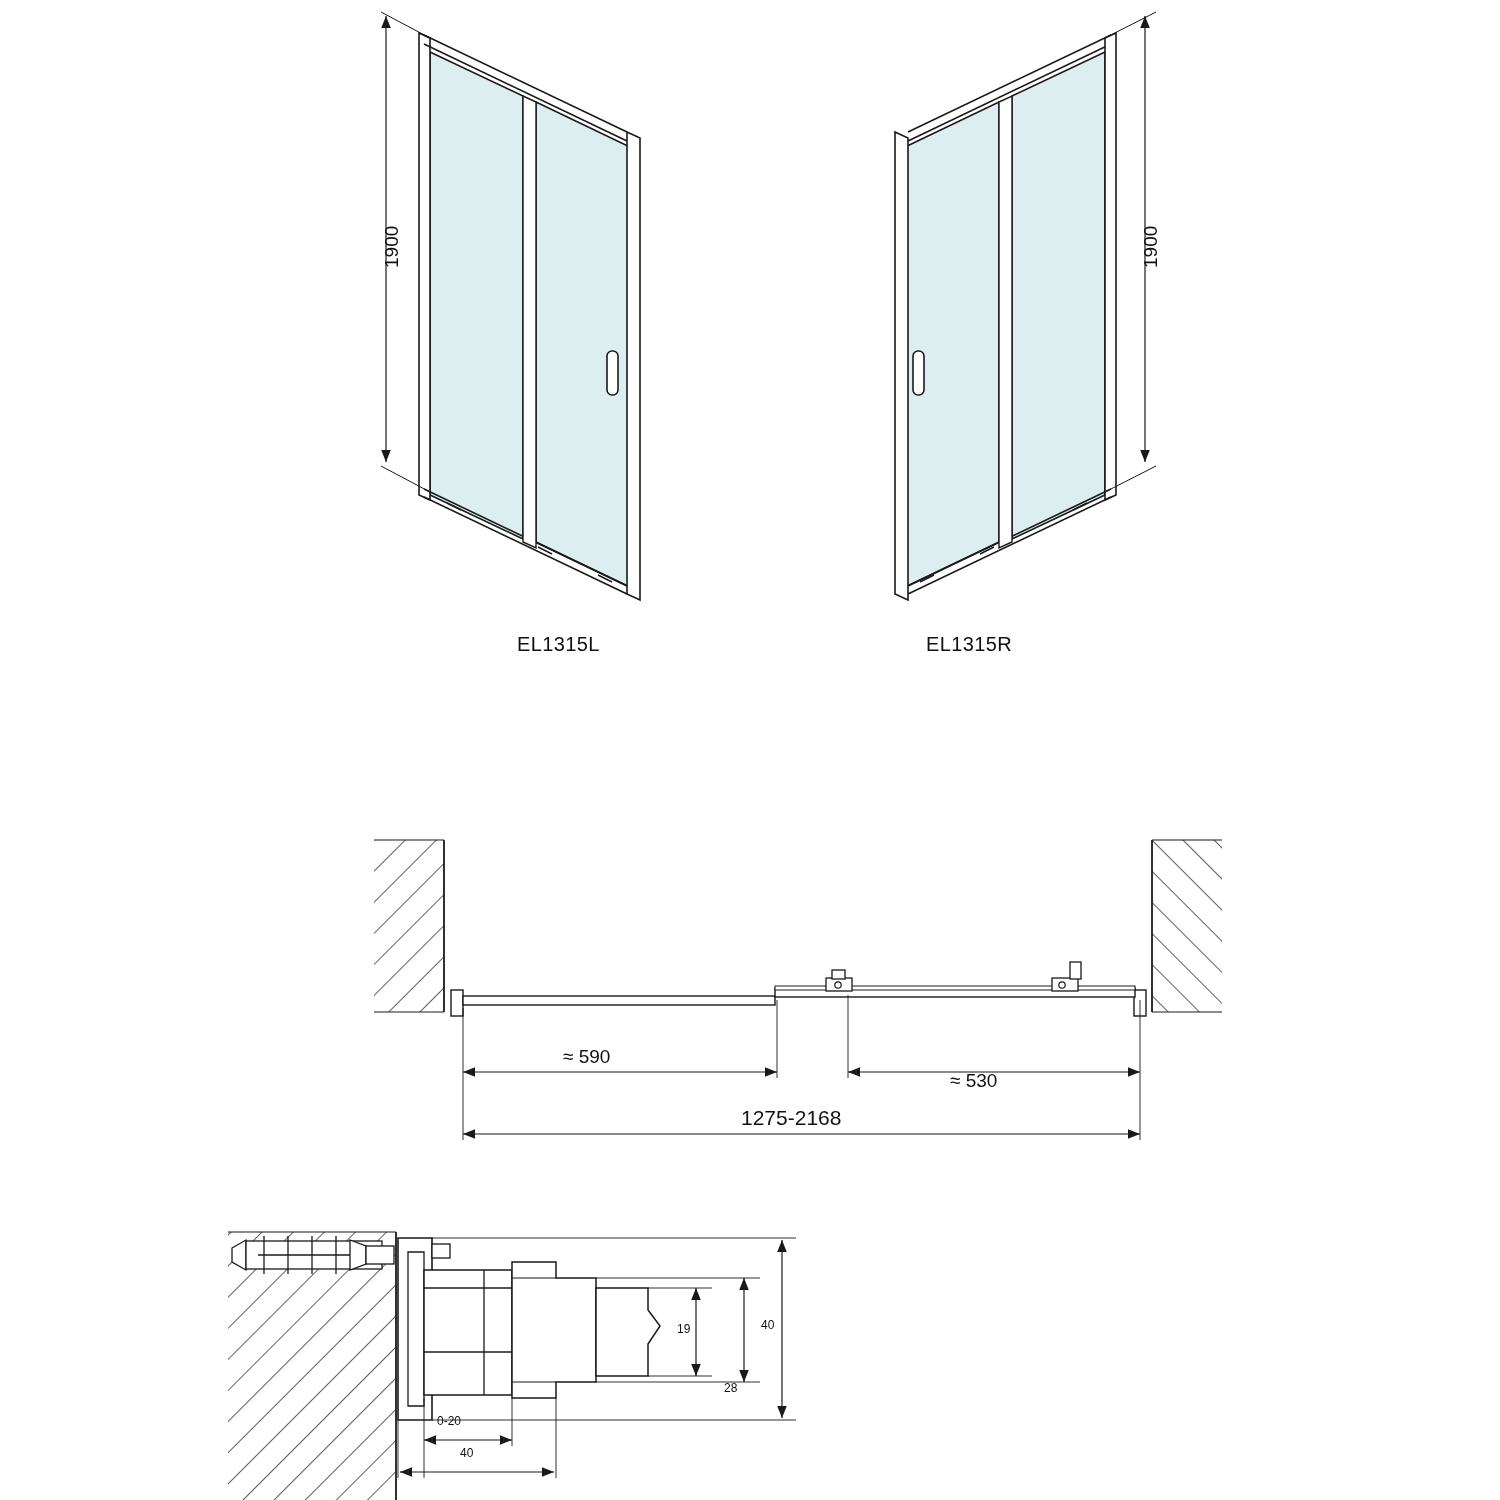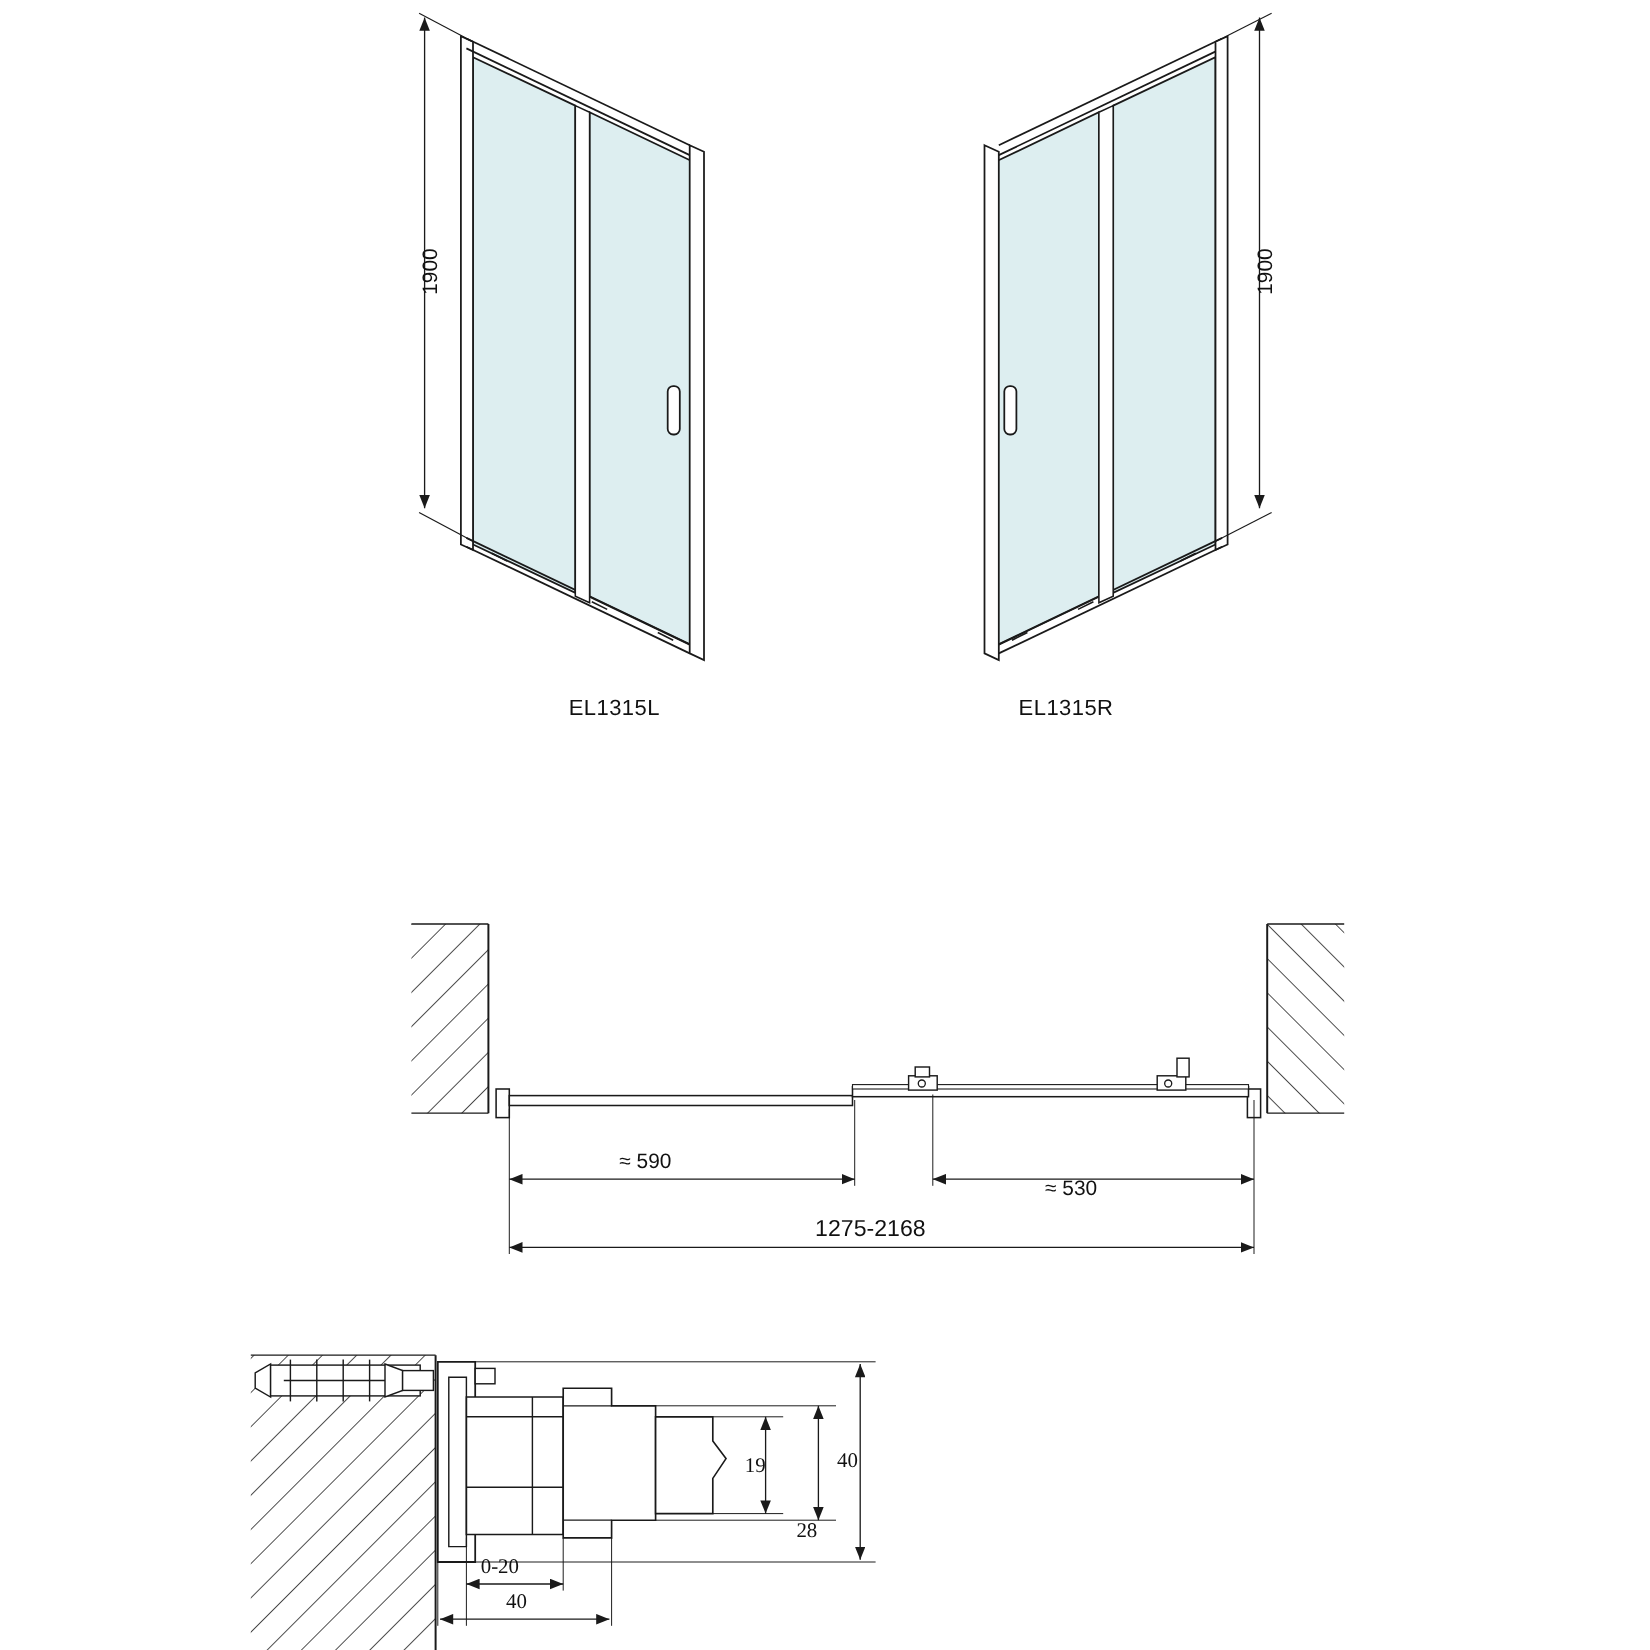--- a/index.html
+++ b/index.html
@@ -17,21 +17,21 @@
     overflow: hidden;
   }
   svg { display: block; }
   .lbl {
     position: absolute;
     font-family: "Liberation Sans", sans-serif;
     font-size: 19px;
     color: #111111;
     white-space: nowrap;
   }
-  .lbl.small { font-size: 19px; font-family: Liberation Serif, serif; }
+  .lbl.small { font-size: 12px; }
   .lbl.model { font-size: 20px; letter-spacing: 0.4px; text-align: center; }
   .lbl.vert {
     transform: rotate(-90deg);
     transform-origin: left top;
   }
 </style>
 </head>
 <body>
 
 <div id="sheet">

